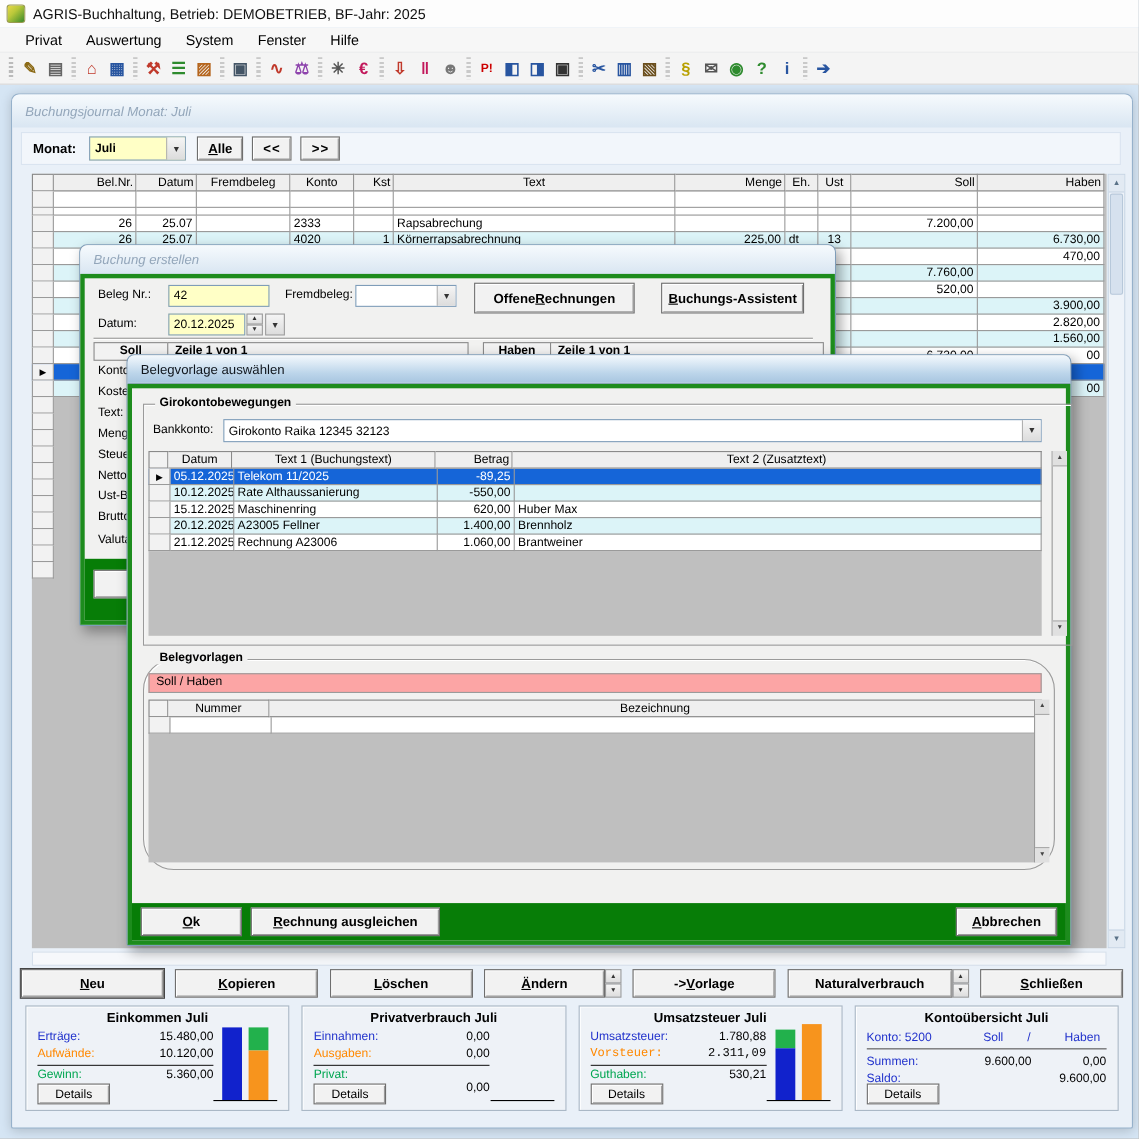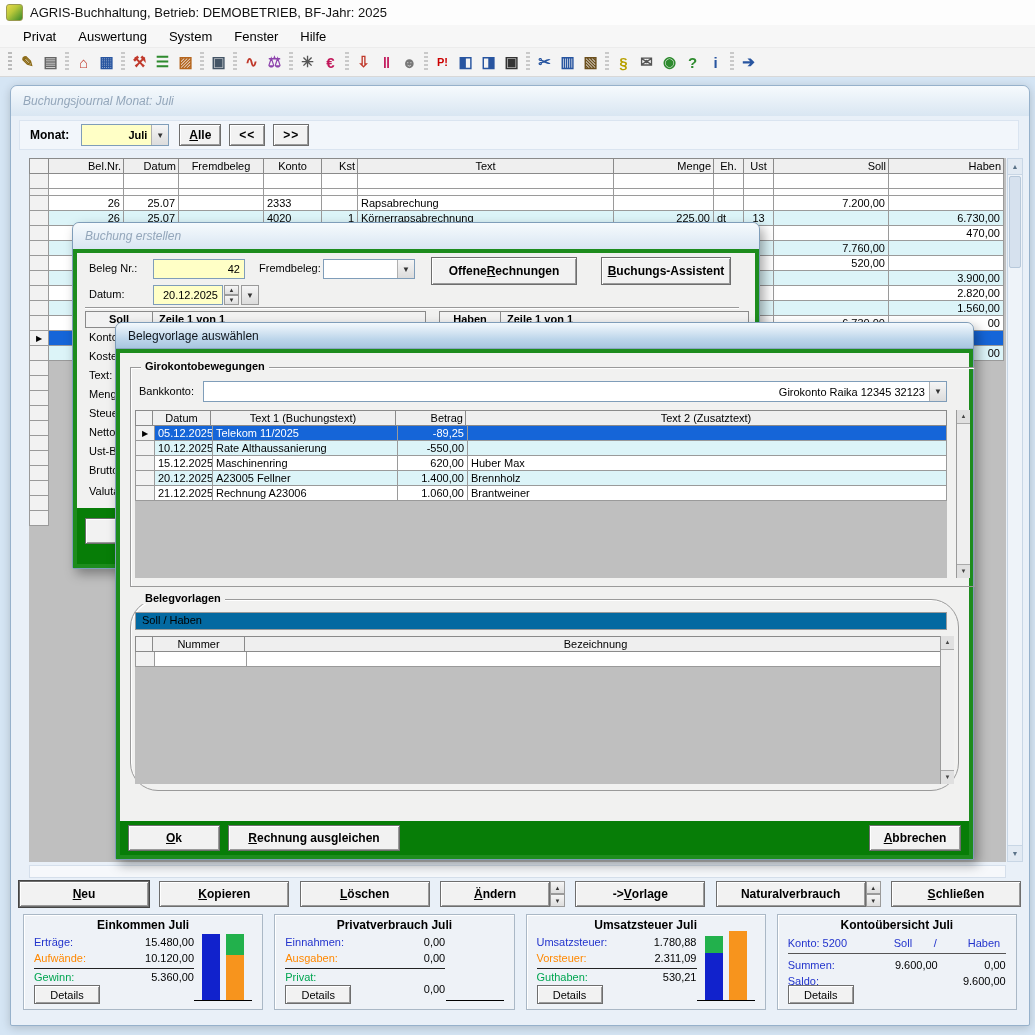--- a/index.html
+++ b/index.html
@@ -17,21 +17,21 @@
   .ti{width:23px;height:22px;display:flex;align-items:center;justify-content:center;font-size:15px;font-weight:bold;cursor:default;}
   .tsep{width:4px;height:20px;margin:0 3px;background:repeating-linear-gradient(#c9c9c9 0 2px,#f4f4f4 2px 4px);}
 
   
   .btn{background:#f2f2f2;border:1px solid #6e6e6e;box-shadow:inset 1px 1px 0 #fff, inset -1px -1px 0 #9a9a9a;display:flex;align-items:center;justify-content:center;font-size:12px;font-weight:bold;box-sizing:border-box;white-space:nowrap;cursor:default;}
   .btn .u{text-decoration:underline;}
   .btn.default{box-shadow:0 0 0 1px #444, inset 1px 1px 0 #fff, inset -1px -1px 0 #9a9a9a;}
   .btn.small{font-weight:normal;font-size:11px;}
   .combo{background:#fff;border:1px solid #7f9db9;display:flex;align-items:center;box-sizing:border-box;font-size:11px;}
   .combo.yellow{background:#ffffc6;}
-  .combo .cval{flex:1;padding:0 4px;overflow:hidden;white-space:nowrap;text-align:right;}
+  .combo .cval{flex:1;padding:0 4px;overflow:hidden;white-space:nowrap;}
   .arrowbtn{width:17px;height:100%;background:linear-gradient(#f5f5f5,#dcdcdc);border-left:1px solid #b0b0b0;display:flex;align-items:center;justify-content:center;font-size:8px;color:#333;box-sizing:border-box;}
   .spin{display:flex;flex-direction:column;width:15px;height:100%;box-sizing:border-box;}
   .spin div{flex:1;background:linear-gradient(#f6f6f6,#ddd);border:1px solid #9a9a9a;font-size:6px;display:flex;align-items:center;justify-content:center;color:#333;box-sizing:border-box;}
 
   
   .win-titlebar{position:absolute;left:0;top:0;right:0;height:26px;border-radius:7px 7px 0 0;display:flex;align-items:center;padding-left:12px;box-sizing:border-box;}
   .win-titlebar.inactive{background:linear-gradient(#f6fafd,#d9e6f2);color:#93a6ba;font-style:italic;}
   .win-titlebar.active{background:linear-gradient(#f4f9fd,#bcd5ea 65%,#a8c6e0);color:#10161d;border-bottom:1px solid #89a6c0;}
   .win-title{font-size:12px;}
 
@@ -119,21 +119,21 @@
   .gt .c-datum2{width:58px;}
   .gt .c-text1{width:185px;}
   .gt .c-betrag{width:70px;text-align:right;}
   .gt .c-text2{flex:1 1 auto;width:auto;}
   .vt .c-nummer{width:92px;text-align:center;}
   .vt .c-bezeichnung{flex:1 1 auto;width:auto;text-align:center;}
   .dlg-gray{position:absolute;background:#bfbfbf;}
   .dvscroll{position:absolute;width:14px;background:#efefef;border-left:1px solid #9a9a9a;box-sizing:border-box;}
   .dvscroll .sb-arrow{height:13px;background:#e0e0e0;border-bottom:1px solid #aaa;text-align:center;font-size:6px;color:#444;line-height:12px;}
   .dvscroll .sb-arrow.down{position:absolute;bottom:0;left:0;right:0;border-top:1px solid #aaa;border-bottom:none;}
-  .sollhaben{position:absolute;background:#0369a1;border:1px solid #9a9a9a;box-sizing:border-box;font-size:11px;padding:1px 6px;}
+  .sollhaben{position:absolute;background:#fca5a5;border:1px solid #9a9a9a;box-sizing:border-box;font-size:11px;padding:1px 6px;}
 </style>
 </head>
 <body>
 
 <div id="screen">
 
   <div id="app-titlebar">
     <div id="app-icon"></div>
     <div id="app-title">AGRIS-Buchhaltung, Betrieb: DEMOBETRIEB, BF-Jahr: 2025</div>
   </div>
@@ -674,21 +674,21 @@
           <div class="baseline"></div>
         </div>
       </div>
 
       <div class="panel">
         <div class="panel-title">Umsatzsteuer Juli</div>
         <div class="prow" style="top:21px;">
             <span class="plabel lbl-blue" style="width:88px;">Umsatzsteuer:</span>
             <span class="pvalue">1.780,88</span>
           </div>
-        <div class="prow" style="top:37px;">
+        <div class="prow" style="top:37px;font-family:Liberation Mono, monospace;">
             <span class="plabel lbl-orange" style="width:88px;">Vorsteuer:</span>
             <span class="pvalue">2.311,09</span>
           </div>
         <div class="pline" style="top:53px;"></div>
         <div class="prow" style="top:56px;">
             <span class="plabel lbl-green" style="width:88px;">Guthaben:</span>
             <span class="pvalue">530,21</span>
           </div>
         <div class="btn small details-btn">Details</div>
         <div class="chart">

